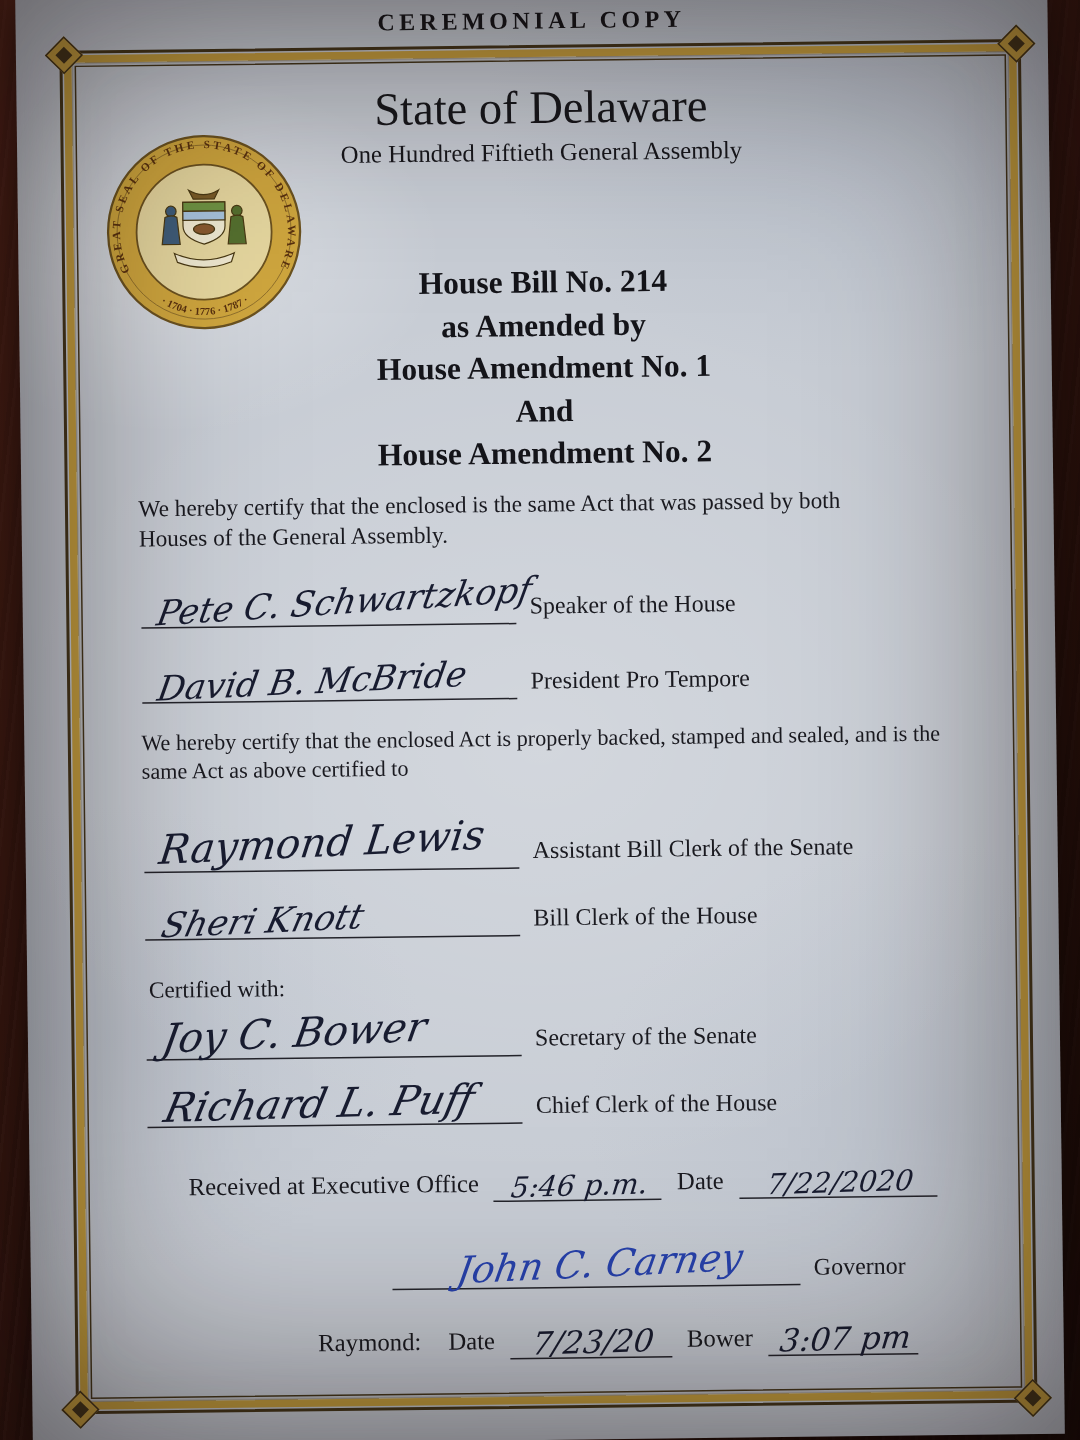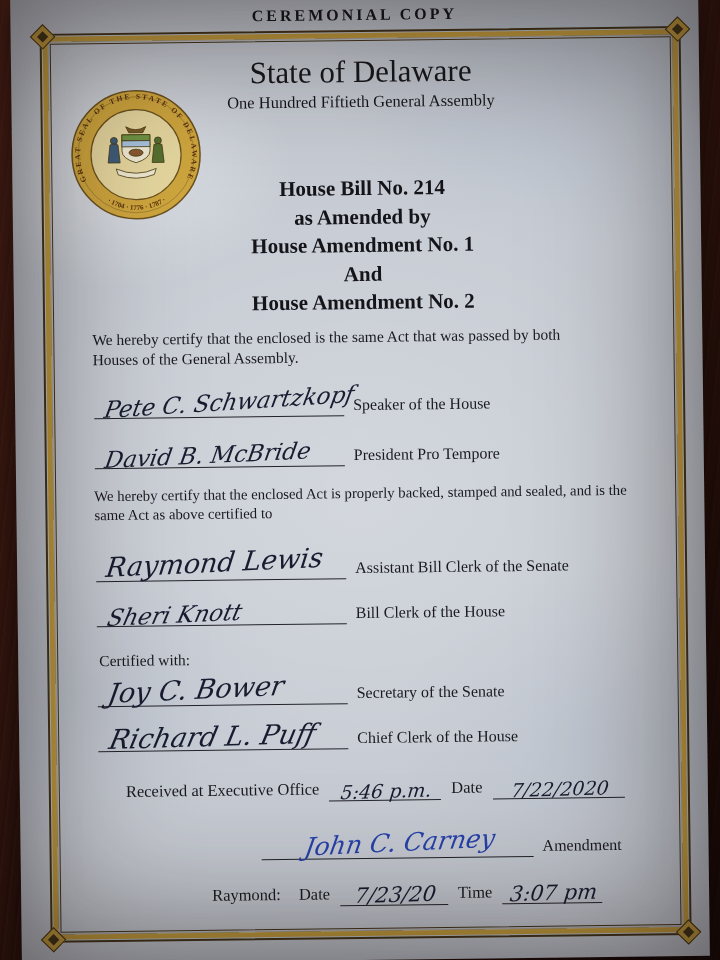--- a/index.html
+++ b/index.html
@@ -170,27 +170,27 @@
     </div>
 
     <div class="fill-row" style="left:75px;top:745px">
       <span class="fill-label">Received at Executive Office</span>
       <span class="fill-line" style="width:112px"><span class="hw hw-sm">5:46 p.m.</span></span>
       <span class="fill-label">Date</span>
       <span class="fill-line" style="width:132px"><span class="hw hw-sm">7/22/2020</span></span>
     </div>
 
     <div class="sig-row" style="left:210px;top:805px">
-      <span class="sig-line" style="width:272px"><span class="hw hw-md hw-blue" style="left:50%;transform:translateX(-50%) rotate(-2deg) skewX(-12deg);bottom:-3px;font-size:25px">John C. Carney</span></span><span class="sig-title">Amendment</span>
+      <span class="sig-line" style="width:272px"><span class="hw hw-md hw-blue" style="left:50%;transform:translateX(-50%) rotate(-2deg) skewX(-12deg);bottom:-3px;font-size:25px">John C. Carney</span></span><span class="sig-title">Governor</span>
     </div>
 
     <div class="fill-row" style="left:160px;top:850px">
       <span class="fill-label">Raymond:</span>
       <span class="fill-label" style="margin-left:14px">Date</span>
       <span class="fill-line" style="width:108px"><span class="hw hw-sm" style="font-size:21px">7/23/20</span></span>
-      <span class="fill-label">Time</span>
+      <span class="fill-label">Bower</span>
       <span class="fill-line" style="width:100px"><span class="hw hw-sm" style="font-size:21px">3:07 pm</span></span>
     </div>
 
   </div>
 </div>
 
 <div class="vignette"></div>
 
 </body></html>

